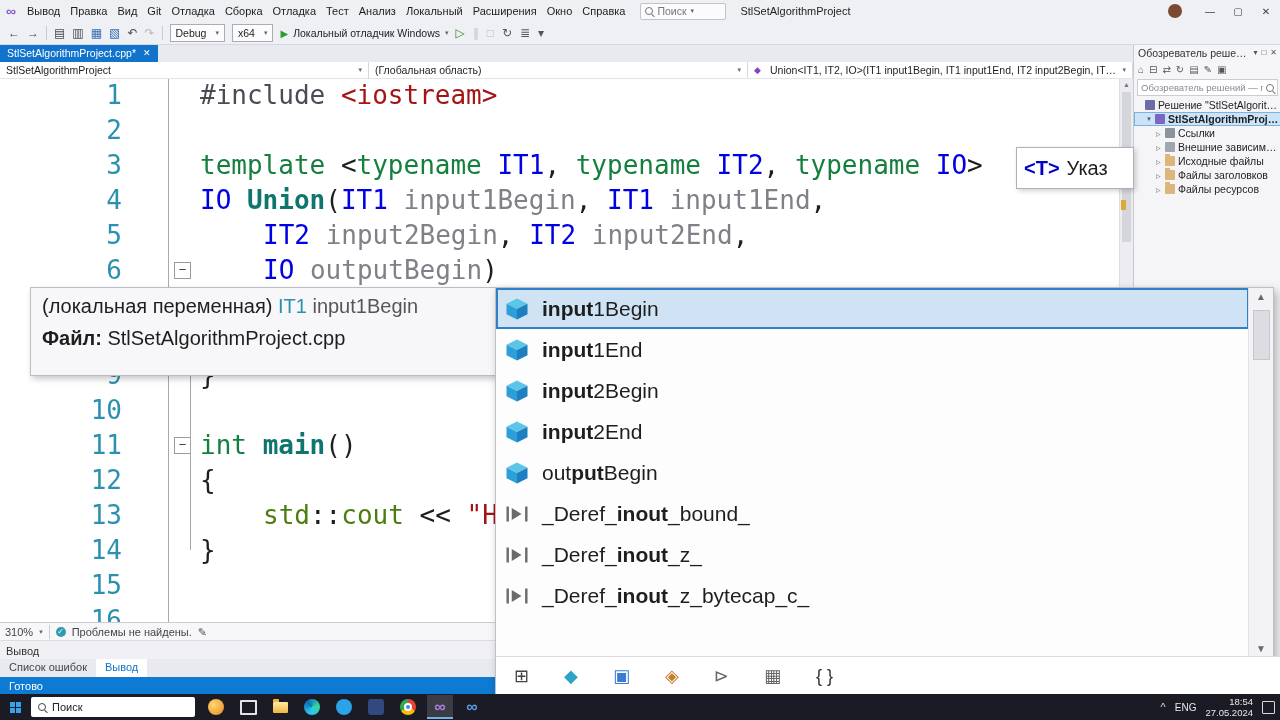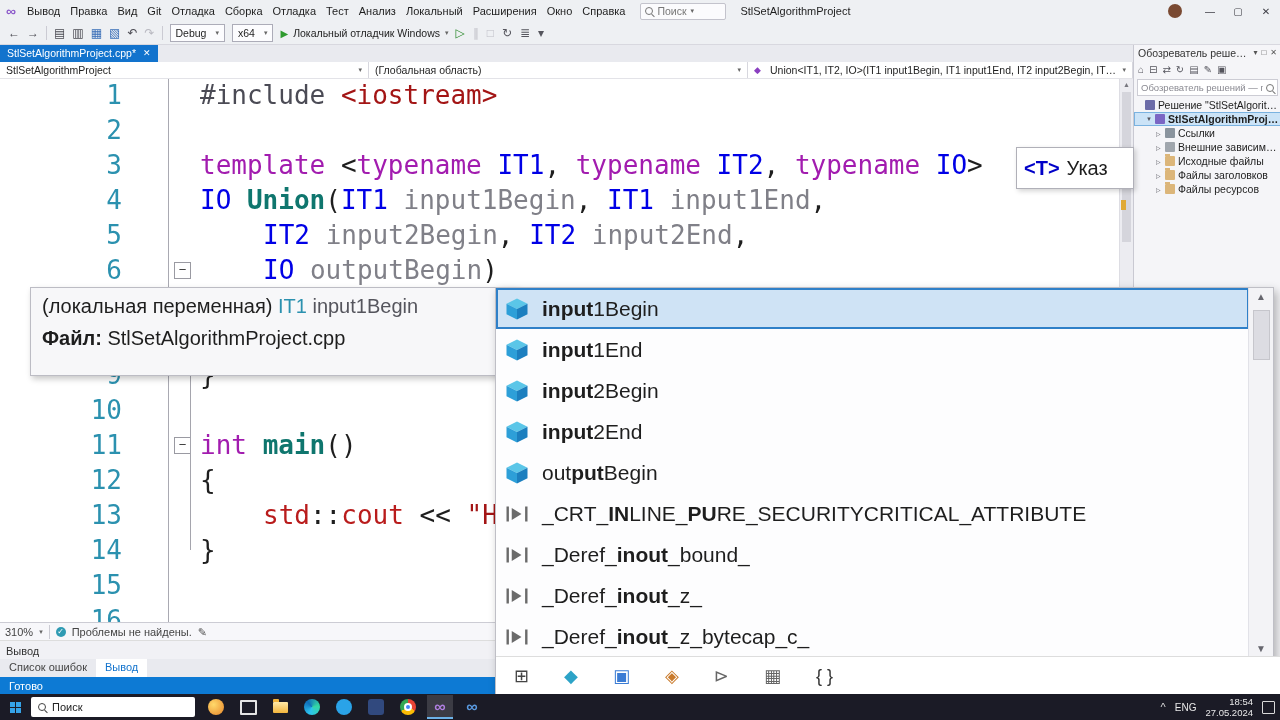--- a/index.html
+++ b/index.html
@@ -40,23 +40,23 @@
   .nd3{flex:1;}
   .m-ico{color:#8a3fc0;font-size:9px;flex:0 0 10px;}
   
   .editor{position:absolute;left:0;top:78px;width:1133px;height:544px;background:#fff;overflow:hidden;z-index:1;}
   .lines{position:absolute;left:0;top:0;right:13px;}
   .line{display:flex;height:35px;line-height:35px;font-family:"DejaVu Sans Mono",monospace;font-size:26px;}
   .ln{flex:0 0 122px;text-align:right;color:#2b91af;}
   .mg{flex:0 0 78px;position:relative;}
   .fold{position:absolute;left:52px;top:9px;width:15px;height:15px;border:1px solid #9a9aa2;background:#fff;font-size:13px;line-height:13px;text-align:center;color:#333;font-family:"Liberation Sans",sans-serif;}
   .codeline{white-space:pre;color:#1e1e1e;}
-  .t-pp{color:#4b4b55;} .t-kw{color:#a21caf;} .t-ty{color:#0000e6;}
+  .t-pp{color:#4b4b55;} .t-kw{color:#15803d;} .t-ty{color:#0000e6;}
   .t-fn{color:#0f766e;font-weight:bold;} .t-pr{color:#808088;} .t-str{color:#a31515;}
-  .t-ns{color:#b91c1c;} .t-pl{color:#1e1e1e;}
+  .t-ns{color:#4d7c0f;} .t-pl{color:#1e1e1e;}
   .vrule{position:absolute;left:168px;top:0;bottom:0;width:1px;background:#a9a9b2;}
   .fline{position:absolute;left:190px;width:1px;background:#a5a5ad;}
   .vsb{position:absolute;right:0;top:0;width:13px;height:100%;background:#ececf1;border-left:1px solid #dddde3;}
   .vsb .up{text-align:center;font-size:7px;color:#77777f;line-height:13px;}
   .vsb .thumb{position:absolute;left:2px;top:14px;width:9px;height:150px;background:#d5d5dc;}
   .vsb .mark{position:absolute;left:1px;top:122px;width:5px;height:10px;background:#e0a935;}
   
   .zoomrow{position:absolute;left:0;top:622px;width:1133px;height:18px;border-top:1px solid #ccccd4;background:#f7f7fa;display:flex;align-items:center;gap:6px;padding-left:5px;font-size:11px;color:#444;z-index:4;}
   .okdot{width:10px;height:10px;border-radius:50%;background:#2f9bb3;color:#fff;font-size:8px;line-height:10px;text-align:center;}
   .pencil{font-size:11px;color:#555;}
@@ -477,30 +477,20 @@
           <span class="is-label"><span>out</span><span class="b">put</span><span>Begin</span></span>
         </div>
         <div class="is-row">
           <span class="is-ico">
             <svg viewBox="0 0 16 16">
               <rect x="1" y="3" width="1.6" height="10" fill="#6a6a6a"></rect>
               <rect x="13.4" y="3" width="1.6" height="10" fill="#6a6a6a"></rect>
               <polygon points="4.5,4 11,8 4.5,12" fill="#6a6a6a"></polygon>
             </svg>
           </span>
-          <span class="is-label"><span>_CRT_</span><span class="b">IN</span><span>LINE_</span><span class="b">PU</span><span>RE_SECURITYCRITICAL_ATTRIBUTE</span></span>
-        </div>
-        <div class="is-row">
-          <span class="is-ico">
-            <svg viewBox="0 0 16 16">
-              <rect x="1" y="3" width="1.6" height="10" fill="#6a6a6a"></rect>
-              <rect x="13.4" y="3" width="1.6" height="10" fill="#6a6a6a"></rect>
-              <polygon points="4.5,4 11,8 4.5,12" fill="#6a6a6a"></polygon>
-            </svg>
-          </span>
           <span class="is-label"><span>_Deref_</span><span class="b">inout</span><span>_bound_</span></span>
         </div>
         <div class="is-row">
           <span class="is-ico">
             <svg viewBox="0 0 16 16">
               <rect x="1" y="3" width="1.6" height="10" fill="#6a6a6a"></rect>
               <rect x="13.4" y="3" width="1.6" height="10" fill="#6a6a6a"></rect>
               <polygon points="4.5,4 11,8 4.5,12" fill="#6a6a6a"></polygon>
             </svg>
           </span>

